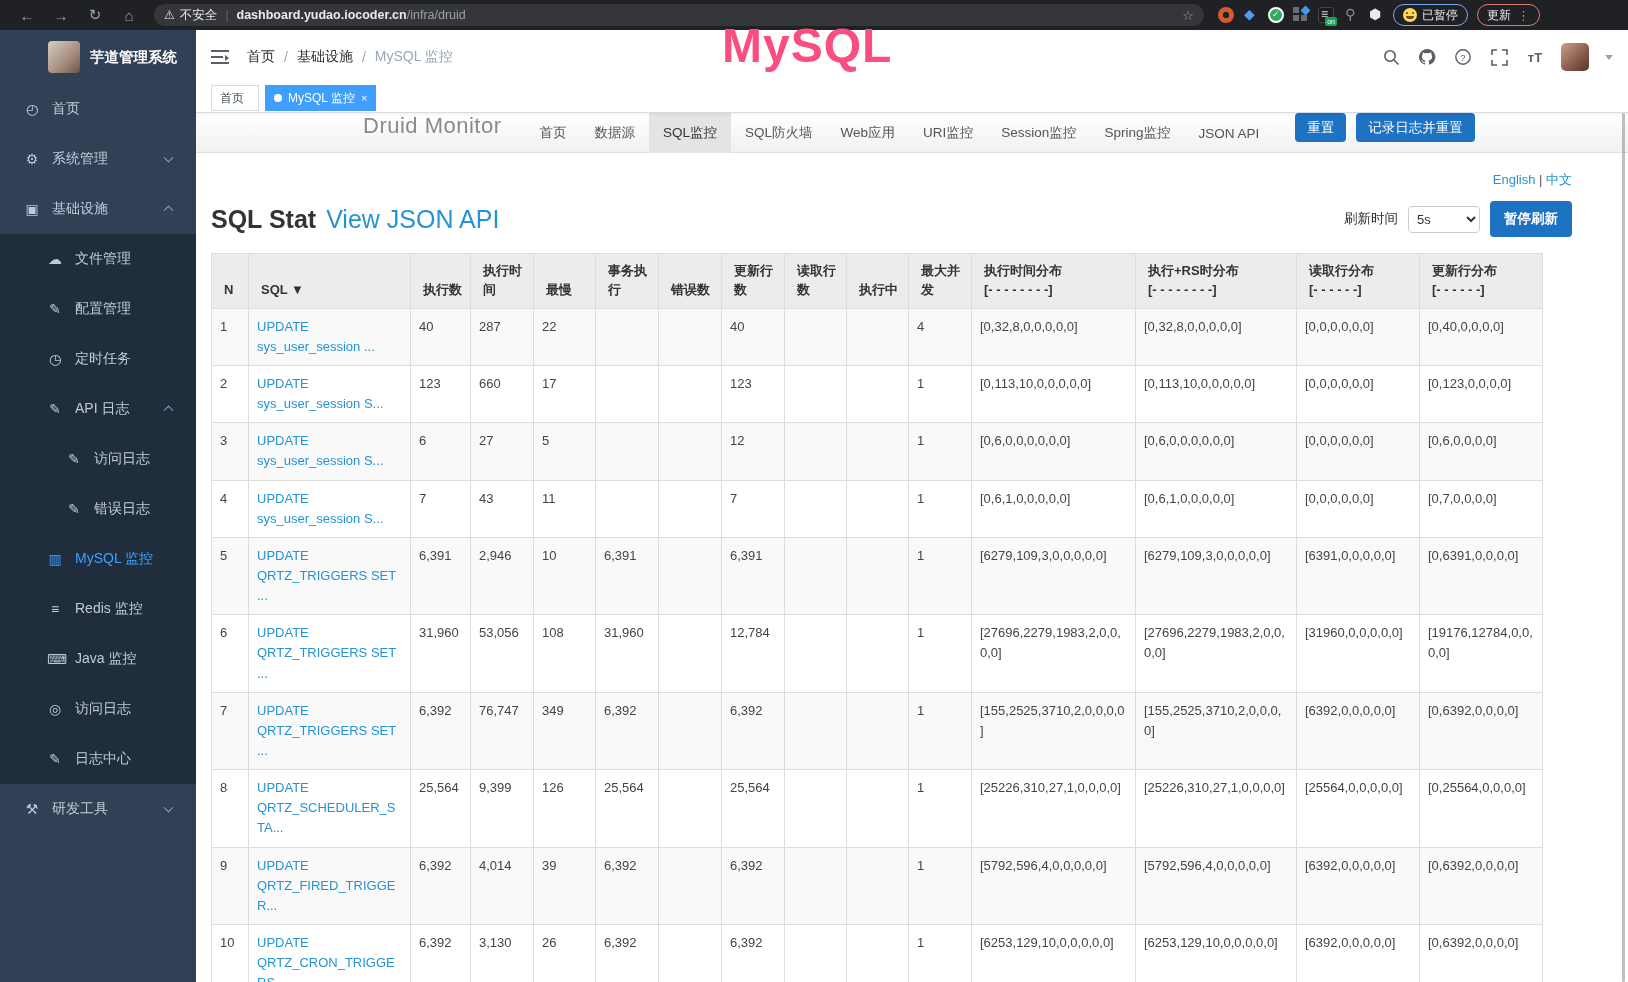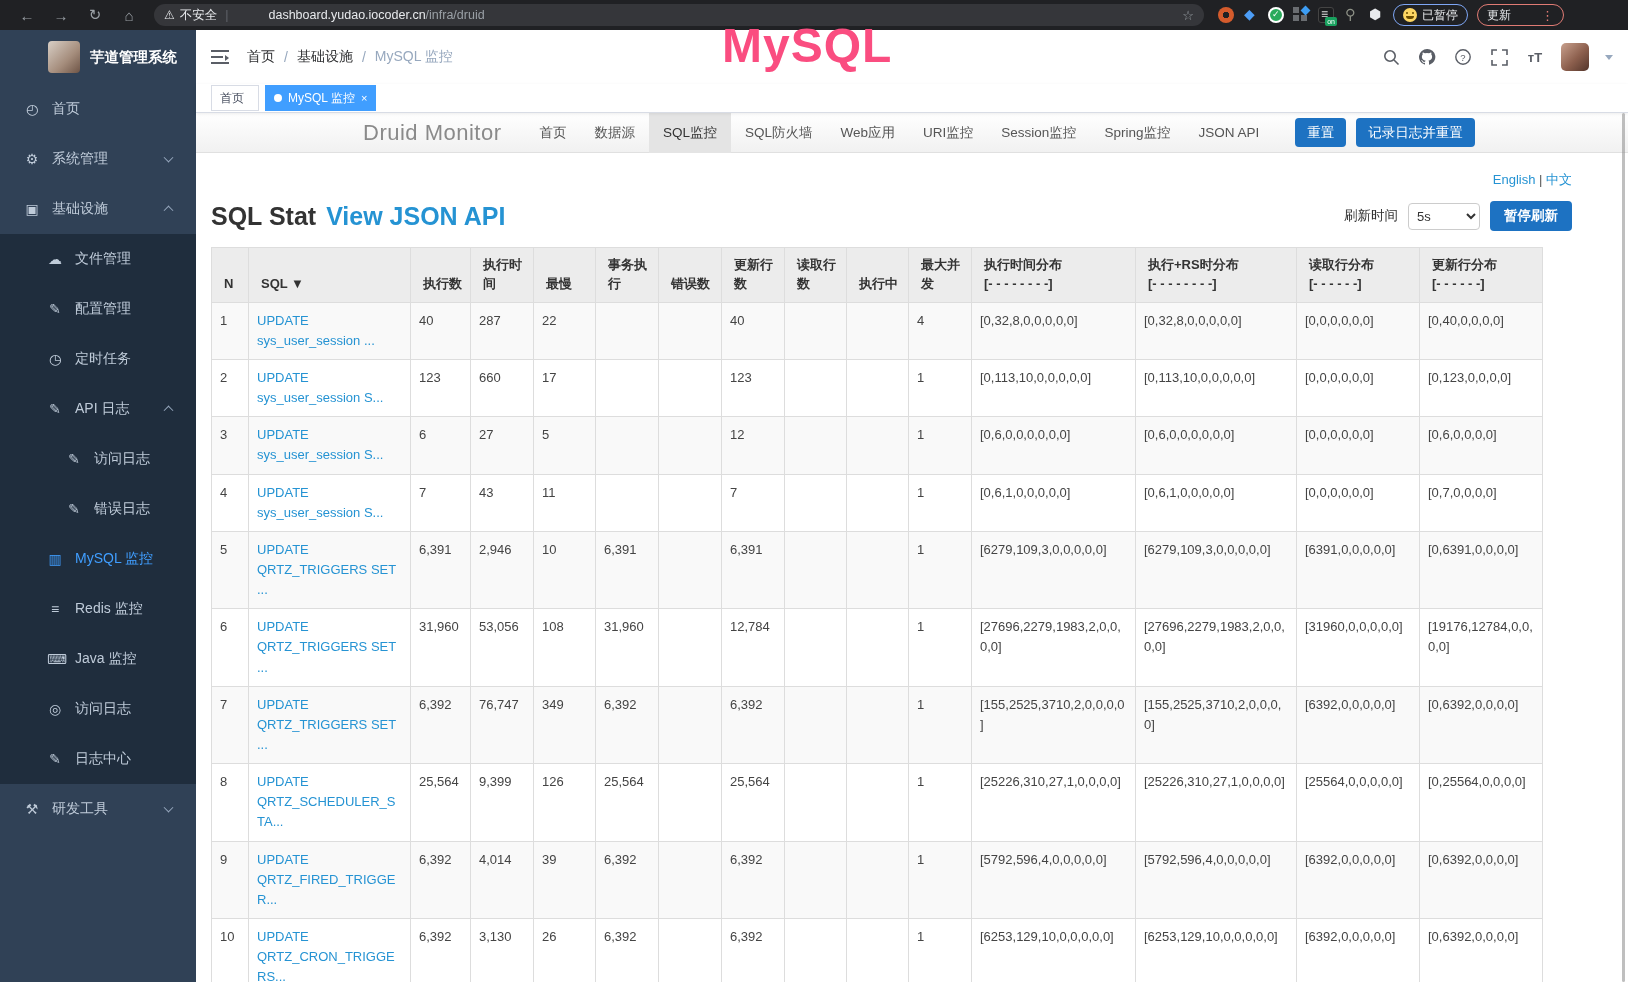--- a/index.html
+++ b/index.html
@@ -6,21 +6,21 @@
   html,body { width:1628px; height:982px; overflow:hidden; font-family:"Liberation Sans","DejaVu Sans",sans-serif; background:#fff; }
   body { position:relative; }
 
   
   #browser-bar { position:absolute; top:0; left:0; width:1628px; height:30px; background:#202124; display:flex; align-items:center; padding:0 10px; z-index:50; }
   .bicon { color:#9aa0a6; font-size:15px; width:34px; text-align:center; cursor:pointer; flex:0 0 auto; }
   .omnibox { height:22px; flex:0 0 1050px; background:#35363a; border-radius:12px; display:flex; align-items:center; padding:0 10px; margin:0 8px; color:#e8eaed; font-size:12.5px; }
   .omnibox .warn { color:#e8eaed; margin-right:5px; font-size:12px; }
   .omnibox .sec-label { color:#e8eaed; margin-right:8px; }
   .omnibox .sep { color:#5f6368; margin-right:8px; }
-  .omnibox .host { color:#e8eaed; font-weight:400;margin-left:32px; }
+  .omnibox .host { color:#e8eaed; font-weight:700; }
   .omnibox .path { color:#9aa0a6; }
   .omnibox .star { margin-left:auto; color:#9aa0a6; font-size:13px; }
   .ext-strip { display:flex; align-items:center; gap:9px; margin-left:6px; }
   .ext { width:16px; height:16px; border-radius:3px; position:relative; flex:0 0 auto; cursor:pointer; }
   .ext.donut { border-radius:50%; background:radial-gradient(circle at 50% 50%, #202124 0 3px, #d45b2c 3px 8px); }
   .ext.gem  { background:transparent; }
   .ext.gem:before { content:"◆"; color:#4d9df6; font-size:14px; position:absolute; top:-1px; left:1px; }
   .ext.okgreen { border-radius:50%; background:#2bab5c; border:2px solid #fff; }
   .ext.okgreen:before { content:"✓"; color:#fff; font-size:9px; position:absolute; top:0px; left:2px; }
   .ext.blocks:before { content:""; position:absolute; width:6px; height:6px; background:#6a6d71; top:0; left:0; box-shadow:0 8px 0 #6a6d71, 8px 8px 0 #6a6d71; }
@@ -30,21 +30,21 @@
   .ext.liston .on-badge { position:absolute; bottom:-4px; right:-4px; background:#19a15f; color:#fff; font-size:7px; padding:0 2px; border-radius:2px; line-height:9px; }
   .ext.person { background:transparent; }
   .ext.person:before { content:"⚲"; color:#8f9388; font-size:14px; position:absolute; top:-1px; left:2px; }
   .ext.puzzle { background:transparent; }
   .ext.puzzle:before { content:"⬢"; color:#e8eaed; font-size:14px; position:absolute; top:-1px; left:1px; }
   .chip { height:22px; border-radius:12px; display:flex; align-items:center; padding:0 9px; font-size:12px; color:#e8eaed; margin-left:9px; cursor:pointer; flex:0 0 auto; }
   .chip.paused { border:1px solid #7ea6f5; }
   .chip.paused .emoji { width:14px; height:14px; border-radius:50%; background:#fdd663; margin-right:5px; position:relative; }
   .chip.paused .emoji:before { content:""; position:absolute; left:3px; top:4px; width:2px; height:2px; background:#6b4c00; box-shadow:6px 0 0 #6b4c00; border-radius:50%; }
   .chip.paused .emoji:after { content:""; position:absolute; left:3px; top:8px; width:8px; height:3px; border-radius:0 0 6px 6px; background:#6b4c00; }
-  .chip.update { border:1px solid #e07b74;gap:24px; }
+  .chip.update { border:1px solid #e07b74; }
   .chip.update .kebab { color:#e07b74; margin-left:6px; font-size:13px; }
 
   
   #app { position:absolute; top:30px; left:0; right:0; bottom:0; display:flex; }
 
   
   #sidebar { width:196px; background:#304156; color:#bfcbd9; flex:0 0 196px; overflow:hidden; }
   #side-logo { height:54px; display:flex; align-items:center; padding-left:48px; }
   #side-logo .avatar { width:32px; height:32px; border-radius:4px; background:linear-gradient(135deg,#d8cfc6,#a58d7c 60%,#6e5446); flex:0 0 auto; }
   #side-logo .app-title { color:#fff; font-size:14.5px; font-weight:bold; margin-left:10px; white-space:nowrap; }
@@ -81,37 +81,37 @@
 
   
   #tagbar { height:29px; border-bottom:1px solid #d8dce5; box-shadow:0 1px 3px rgba(0,0,0,.08); display:flex; align-items:center; padding-left:15px; gap:6px; background:#fff; position:relative; z-index:2; }
   .tag { height:26px; display:flex; align-items:center; border:1px solid #d8dce5; background:#fff; color:#495060; font-size:12px; padding:0 8px; cursor:pointer; }
   .tag.active { background:#409eff; border-color:#409eff; color:#fff; }
   .tag .dot { width:8px; height:8px; border-radius:50%; background:#fff; margin-right:6px; }
   .tag .close { margin-left:6px; font-size:11px; }
 
   
   #druid { flex:1; overflow:hidden; position:relative; background:#fff; }
-  #druid-nav { height:40px; background:linear-gradient(#ffffff,#f1f1f1); border-bottom:1px solid #e0e0e0; display:flex; align-items:center; padding-left:167px; }
+  #druid-nav { height:40px; background:linear-gradient(#ffffff,#f1f1f1); border-bottom:1px solid #e0e0e0; display:flex; padding-left:167px; }
   #druid-brand { font-size:22px; color:#8a8a8a; font-weight:300; letter-spacing:.5px; margin-right:24px; white-space:nowrap; }
   .dnav-item { font-size:13.5px; color:#555; padding:0 14px; height:40px; display:flex; align-items:center; cursor:pointer; white-space:nowrap; }
   .dnav-item.active { background:#e4e4e4; color:#333; }
   .dbtn { background:#1d72c2; color:#fff; font-size:13.5px; border:none; border-radius:4px; height:29px; padding:0 12px; margin-left:10px; cursor:pointer; white-space:nowrap; }
   .dbtn.first { margin-left:22px; }
 
   #druid-body { padding:0 15px; width:1391px; }
   #lang-row { text-align:right; font-size:13px; margin-top:18px; color:#555; }
   #lang-row a { color:#2593d3; text-decoration:none; cursor:pointer; }
   #title-row { display:flex; align-items:center; margin-top:12px;justify-content:flex-end; }
   #page-title { font-size:25px; font-weight:bold; color:#333; }
-  #title-link { font-size:25px; font-weight:bold; color:#2593d3; margin-left:10px; text-decoration:none; cursor:pointer; }
+  #title-link { font-size:25px; font-weight:normal; color:#2593d3; margin-left:10px; text-decoration:none; cursor:pointer; }
   #refresh-box { margin-left:auto; display:flex; align-items:center; gap:10px; }
   #refresh-label { font-size:13.5px; color:#333; }
   #refresh-select { width:72px; height:27px; font-size:13px; color:#333; border:1px solid #ccc; border-radius:4px; background:#fff; padding:0 4px; font-family:inherit; }
-  #pause-btn { background:#1d72c2; color:#fff; font-size:13.5px; font-weight:bold; border:none; border-radius:4px; height:30px; padding:0 14px; cursor:pointer; }
+  #pause-btn { background:#1d72c2; color:#fff; font-size:13.5px; font-weight:bold; border:none; border-radius:4px; height:36px; padding:0 14px; cursor:pointer; }
 
   
   #sql-table { margin-top:16px; border-collapse:collapse; table-layout:fixed; width:1331px; font-size:13px; color:#444; }
   #sql-table th, #sql-table td { border:1px solid #ddd; padding:8px; text-align:left; overflow:hidden; }
   #sql-table th { background:#ececec; color:#333; font-weight:bold; vertical-align:bottom; height:51px; line-height:1.45;padding-left:12px; }
   #sql-table td { vertical-align:top; height:54px; line-height:1.55; word-wrap:break-word; overflow-wrap:break-word; }
   #sql-table tbody tr:nth-child(odd) { background:#f9f9f9; }
   #sql-table tbody tr:nth-child(even) { background:#fff; }
   #sql-table a { color:#2593d3; text-decoration:none; cursor:pointer; }
   #sql-table th .sub { display:block; font-weight:bold; }

